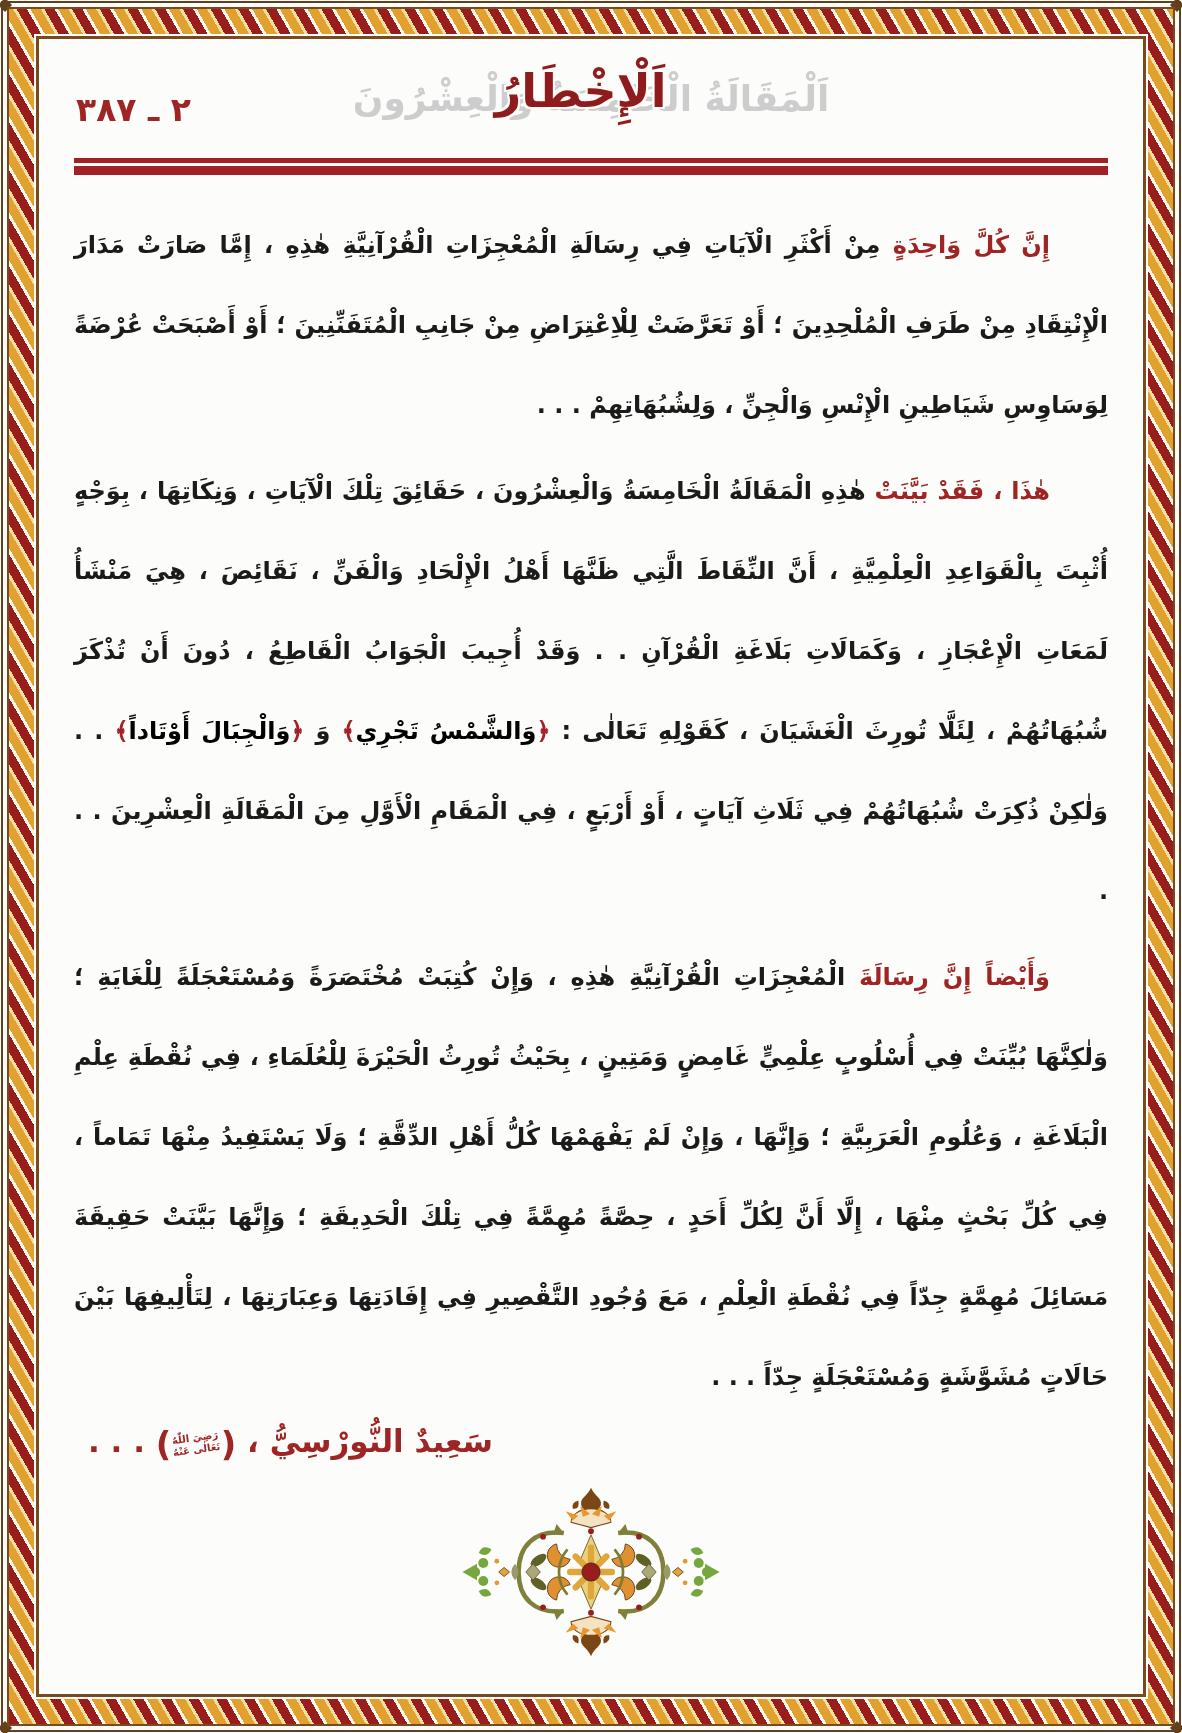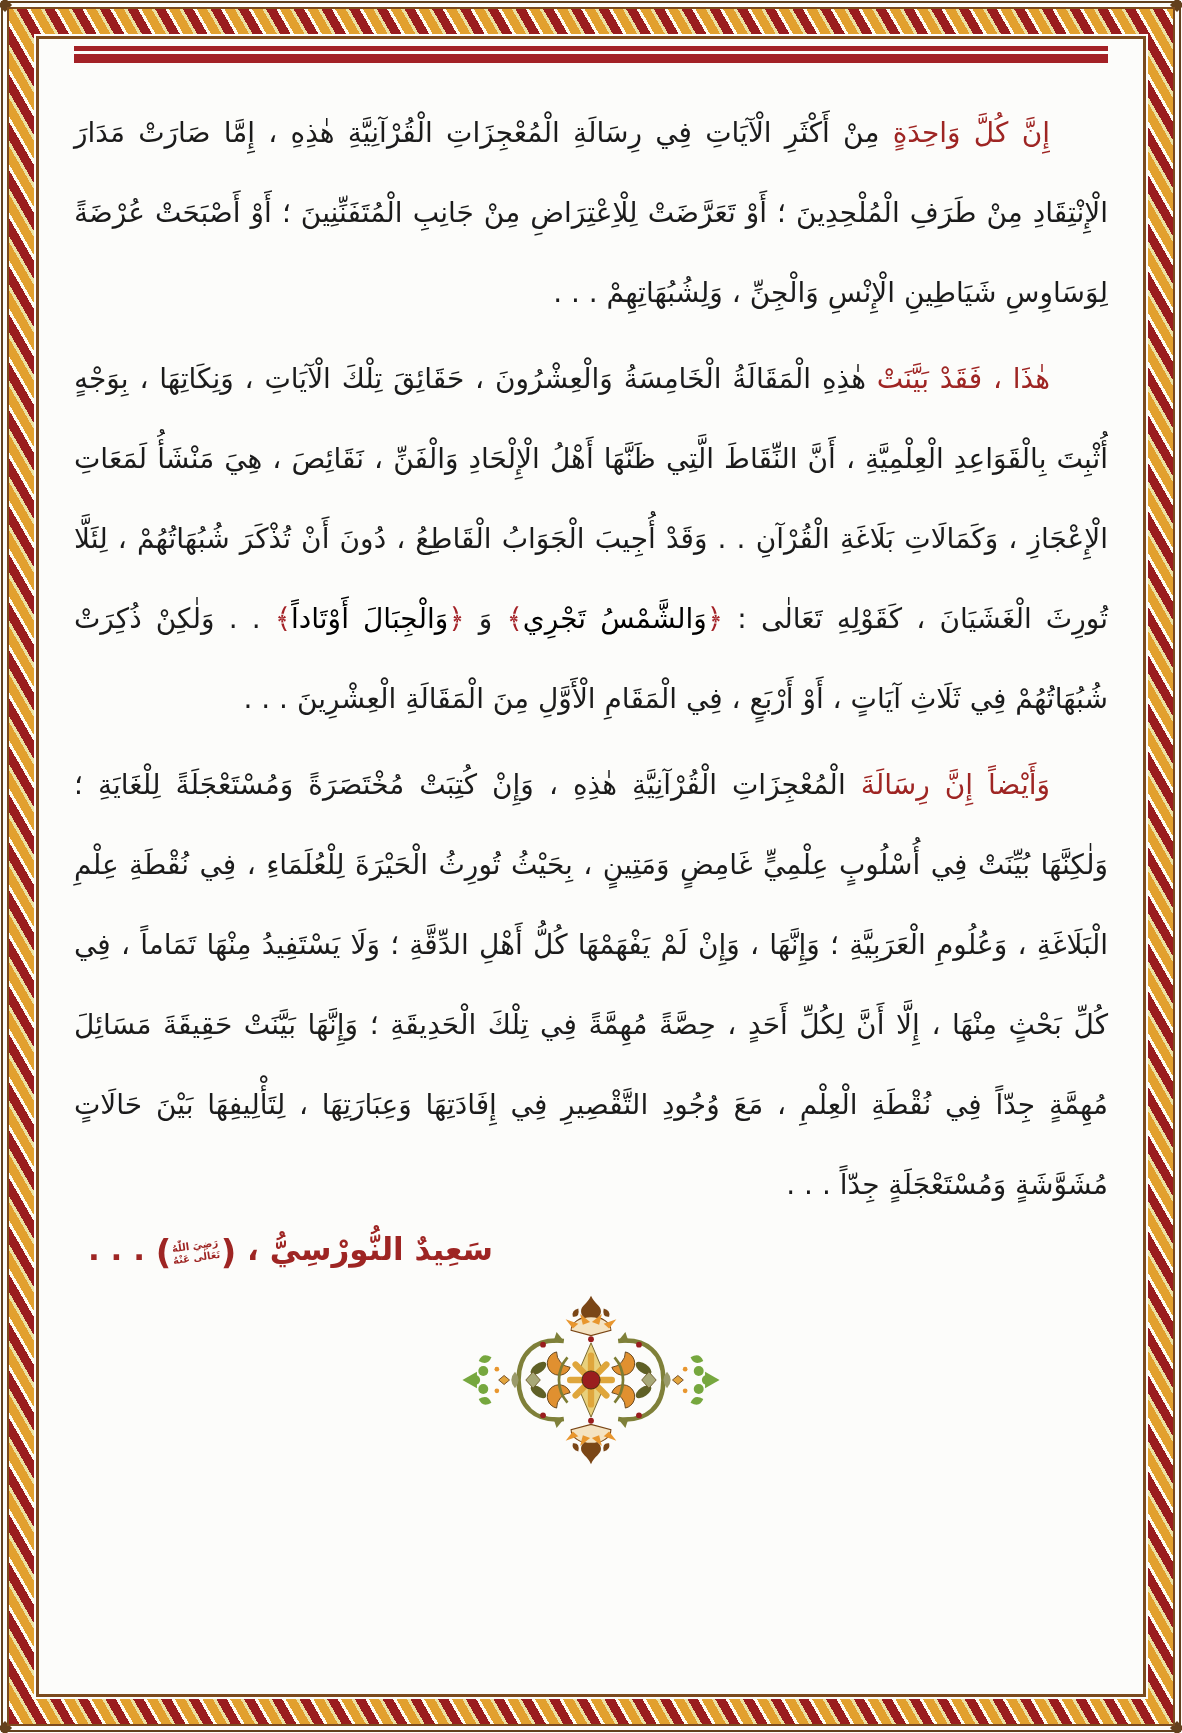--- a/index.html
+++ b/index.html
@@ -30,21 +30,21 @@
     text-shadow:2px 0 0 #fcfcfa,-2px 0 0 #fcfcfa,0 2px 0 #fcfcfa,0 -2px 0 #fcfcfa,
       2px 2px 0 #fcfcfa,-2px -2px 0 #fcfcfa,2px -2px 0 #fcfcfa,-2px 2px 0 #fcfcfa;}
 
   
   .rules{margin-top:8px;}
   .rule-thin{height:5px;background:#a32126;margin-bottom:3px;}
   .rule-thick{height:9px;background:#a32126;}
 
   
   .bodytext{margin-top:30px;}
-  p.para{font-size:28px;font-weight:400;line-height:80px;text-align:justify;
+  p.para{font-size:24px;font-weight:700;line-height:80px;text-align:justify;
     color:#1b1b1b;margin:0 0 6px;text-indent:58px;}
   .seg-red{color:#9e2523;}
   .seg-blue{color:#000000;}
   .seg-bracket{color:#a32126;}
 
   
   .signature{text-align:left;font-size:31px;font-weight:700;color:#9e2523;
     margin-top:2px;padding-left:14px;white-space:nowrap;}
   .seal{display:inline-flex;flex-direction:column;align-items:center;vertical-align:middle;
     font-size:10px;line-height:1.15;color:#9e2523;font-weight:700;margin:0 1px;transform:rotate(-8deg);}
@@ -62,20 +62,27 @@
   <div class="corner tl"></div>
   <div class="corner tr"></div>
   <div class="corner bl"></div>
   <div class="corner br"></div>
   <div class="chain"></div>
   <div class="edge-out"></div>
   <div class="edge-in"></div>
 
   <div class="content">
 
+    <header class="header">
+      <div class="page-number" dir="rtl">٢ ـ ٣٨٧</div>
+      <div class="title-stack">
+        <span class="faded-title">اَلْمَقَالَةُ الْخَامِسَةُ وَالْعِشْرُونَ</span>
+        <span class="overlay-title">اَلْإِخْطَارُ</span>
+      </div>
+    </header>
 
     <div class="rules">
       <div class="rule-thin"></div>
       <div class="rule-thick"></div>
     </div>
 
     <main class="bodytext">
         <p class="para"><span class="seg-red">إِنَّ كُلَّ وَاحِدَةٍ </span><span class="seg-black">مِنْ أَكْثَرِ الْآيَاتِ فِي رِسَالَةِ الْمُعْجِزَاتِ الْقُرْآنِيَّةِ هٰذِهِ ، إِمَّا صَارَتْ مَدَارَ الْإِنْتِقَادِ مِنْ طَرَفِ الْمُلْحِدِينَ ؛ أَوْ تَعَرَّضَتْ لِلْاِعْتِرَاضِ مِنْ جَانِبِ الْمُتَفَنِّنِينَ ؛ أَوْ أَصْبَحَتْ عُرْضَةً لِوَسَاوِسِ شَيَاطِينِ الْإِنْسِ وَالْجِنِّ ، وَلِشُبُهَاتِهِمْ . . .</span></p>
         <p class="para"><span class="seg-red">هٰذَا ، فَقَدْ بَيَّنَتْ </span><span class="seg-black">هٰذِهِ الْمَقَالَةُ الْخَامِسَةُ وَالْعِشْرُونَ ، حَقَائِقَ تِلْكَ الْآيَاتِ ، وَنِكَاتِهَا ، بِوَجْهٍ أُثْبِتَ بِالْقَوَاعِدِ الْعِلْمِيَّةِ ، أَنَّ النِّقَاطَ الَّتِي ظَنَّهَا أَهْلُ الْإِلْحَادِ وَالْفَنِّ ، نَقَائِصَ ، هِيَ مَنْشَأُ لَمَعَاتِ الْإِعْجَازِ ، وَكَمَالَاتِ بَلَاغَةِ الْقُرْآنِ . . وَقَدْ أُجِيبَ الْجَوَابُ الْقَاطِعُ ، دُونَ أَنْ تُذْكَرَ شُبُهَاتُهُمْ ، لِئَلَّا تُورِثَ الْغَشَيَانَ ، كَقَوْلِهِ تَعَالٰى : </span><span class="seg-bracket">﴿</span><span class="seg-blue">وَالشَّمْسُ تَجْرِي</span><span class="seg-bracket">﴾</span><span class="seg-black"> وَ </span><span class="seg-bracket">﴿</span><span class="seg-blue">وَالْجِبَالَ أَوْتَاداً</span><span class="seg-bracket">﴾</span><span class="seg-black"> . . وَلٰكِنْ ذُكِرَتْ شُبُهَاتُهُمْ فِي ثَلَاثِ آيَاتٍ ، أَوْ أَرْبَعٍ ، فِي الْمَقَامِ الْأَوَّلِ مِنَ الْمَقَالَةِ الْعِشْرِينَ . . .</span></p>
         <p class="para"><span class="seg-red">وَأَيْضاً إِنَّ رِسَالَةَ </span><span class="seg-black">الْمُعْجِزَاتِ الْقُرْآنِيَّةِ هٰذِهِ ، وَإِنْ كُتِبَتْ مُخْتَصَرَةً وَمُسْتَعْجَلَةً لِلْغَايَةِ ؛ وَلٰكِنَّهَا بُيِّنَتْ فِي أُسْلُوبٍ عِلْمِيٍّ غَامِضٍ وَمَتِينٍ ، بِحَيْثُ تُورِثُ الْحَيْرَةَ لِلْعُلَمَاءِ ، فِي نُقْطَةِ عِلْمِ الْبَلَاغَةِ ، وَعُلُومِ الْعَرَبِيَّةِ ؛ وَإِنَّهَا ، وَإِنْ لَمْ يَفْهَمْهَا كُلُّ أَهْلِ الدِّقَّةِ ؛ وَلَا يَسْتَفِيدُ مِنْهَا تَمَاماً ، فِي كُلِّ بَحْثٍ مِنْهَا ، إِلَّا أَنَّ لِكُلِّ أَحَدٍ ، حِصَّةً مُهِمَّةً فِي تِلْكَ الْحَدِيقَةِ ؛ وَإِنَّهَا بَيَّنَتْ حَقِيقَةَ مَسَائِلَ مُهِمَّةٍ جِدّاً فِي نُقْطَةِ الْعِلْمِ ، مَعَ وُجُودِ التَّقْصِيرِ فِي إِفَادَتِهَا وَعِبَارَتِهَا ، لِتَأْلِيفِهَا بَيْنَ حَالَاتٍ مُشَوَّشَةٍ وَمُسْتَعْجَلَةٍ جِدّاً . . .</span></p>

